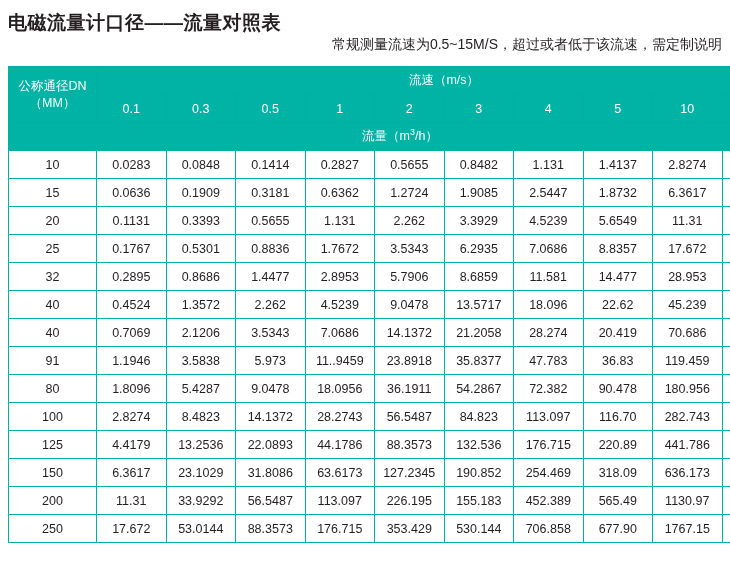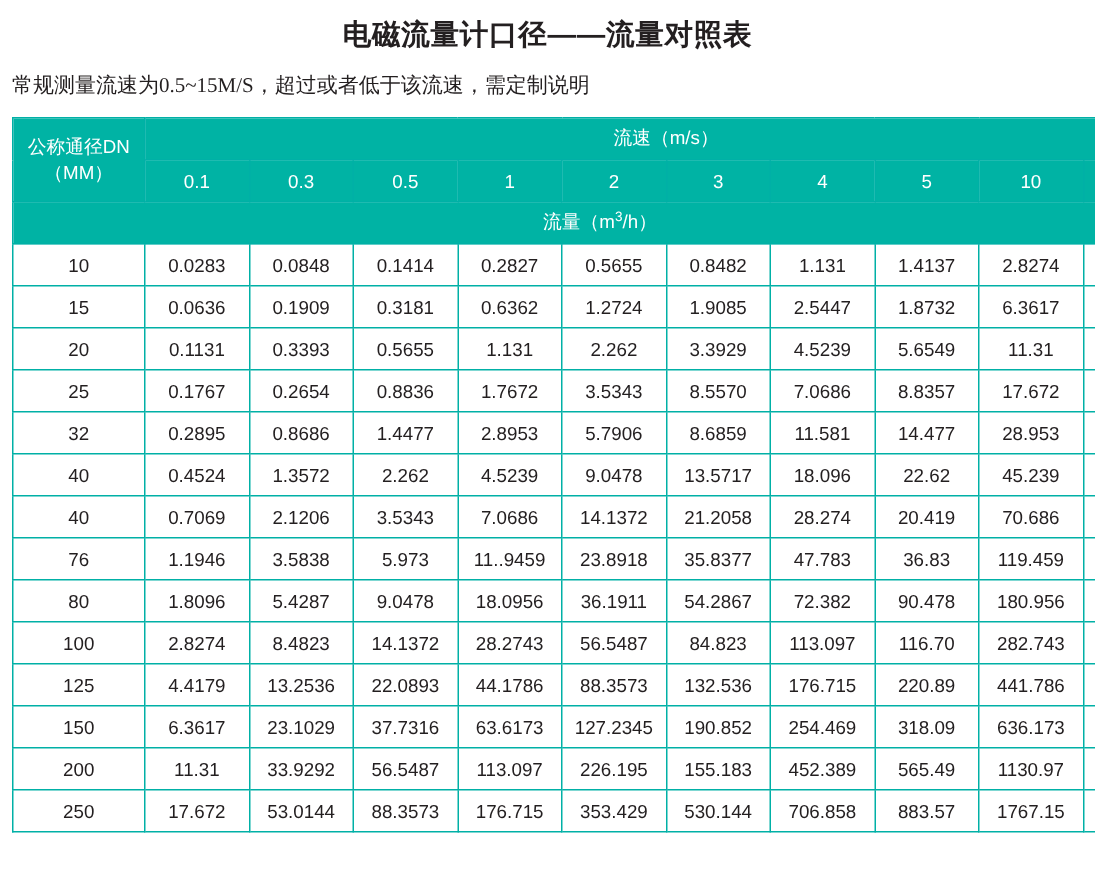--- a/index.html
+++ b/index.html
@@ -15,34 +15,32 @@
     overflow: hidden;
   }
   .page {
     width: 730px;
     height: 588px;
     position: relative;
     box-sizing: border-box;
     padding: 0 8px;
   }
   .title {
-    text-align: center;
+    text-align: left;
     font-size: 19px;
     font-weight: bold;
     color: #231f20;
     margin-top: 10px;
     letter-spacing: 0.5px;
   }
   .subtitle {
-    text-align: left;
+    text-align: right;
     font-size: 14px;
     color: #231f20;
-    margin-top: 12px;
     margin-bottom: 12px;
-    font-family: Liberation Serif, serif;
   }
   table.grid {
     border-collapse: collapse;
     width: 714px;
     margin: 0 auto;
     table-layout: fixed;
   }
   table.grid td, table.grid th {
     border: 1px solid #00b0a6;
     font-size: 12.5px;
@@ -169,25 +167,25 @@
         <td class="val">2.262</td>
         <td class="val">3.3929</td>
         <td class="val">4.5239</td>
         <td class="val">5.6549</td>
         <td class="val">11.31</td>
         <td class="val">16.965</td>
       </tr>
       <tr>
         <td class="row-head">25</td>
         <td class="val">0.1767</td>
-        <td class="val">0.2654</td>
+        <td class="val">0.5301</td>
         <td class="val">0.8836</td>
         <td class="val">1.7672</td>
         <td class="val">3.5343</td>
-        <td class="val">8.5570</td>
+        <td class="val">6.2935</td>
         <td class="val">7.0686</td>
         <td class="val">8.8357</td>
         <td class="val">17.672</td>
         <td class="val">26.507</td>
       </tr>
       <tr>
         <td class="row-head">32</td>
         <td class="val">0.2895</td>
         <td class="val">0.8686</td>
         <td class="val">1.4477</td>
@@ -219,21 +217,21 @@
         <td class="val">3.5343</td>
         <td class="val">7.0686</td>
         <td class="val">14.1372</td>
         <td class="val">21.2058</td>
         <td class="val">28.274</td>
         <td class="val">20.419</td>
         <td class="val">70.686</td>
         <td class="val">106.03</td>
       </tr>
       <tr>
-        <td class="row-head">76</td>
+        <td class="row-head">91</td>
         <td class="val">1.1946</td>
         <td class="val">3.5838</td>
         <td class="val">5.973</td>
         <td class="val">11..9459</td>
         <td class="val">23.8918</td>
         <td class="val">35.8377</td>
         <td class="val">47.783</td>
         <td class="val">36.83</td>
         <td class="val">119.459</td>
         <td class="val">179.19</td>
@@ -274,21 +272,21 @@
         <td class="val">132.536</td>
         <td class="val">176.715</td>
         <td class="val">220.89</td>
         <td class="val">441.786</td>
         <td class="val">662.68</td>
       </tr>
       <tr>
         <td class="row-head">150</td>
         <td class="val">6.3617</td>
         <td class="val">23.1029</td>
-        <td class="val">37.7316</td>
+        <td class="val">31.8086</td>
         <td class="val">63.6173</td>
         <td class="val">127.2345</td>
         <td class="val">190.852</td>
         <td class="val">254.469</td>
         <td class="val">318.09</td>
         <td class="val">636.173</td>
         <td class="val">954.26</td>
       </tr>
       <tr>
         <td class="row-head">200</td>
@@ -305,20 +303,20 @@
       </tr>
       <tr>
         <td class="row-head">250</td>
         <td class="val">17.672</td>
         <td class="val">53.0144</td>
         <td class="val">88.3573</td>
         <td class="val">176.715</td>
         <td class="val">353.429</td>
         <td class="val">530.144</td>
         <td class="val">706.858</td>
-        <td class="val">883.57</td>
+        <td class="val">677.90</td>
         <td class="val">1767.15</td>
         <td class="val">2650.7</td>
       </tr>
     </tbody>
   </table>
 
 </div>
 
 </body></html>

